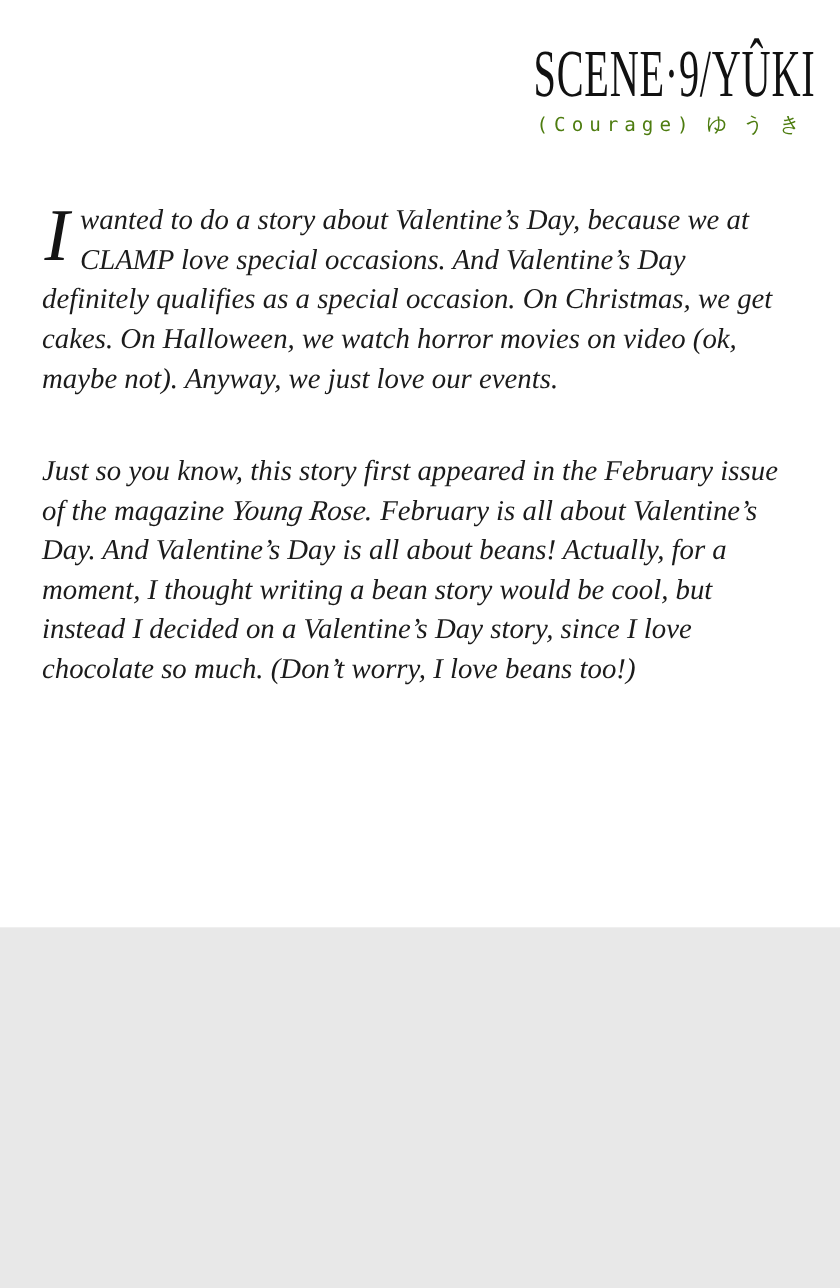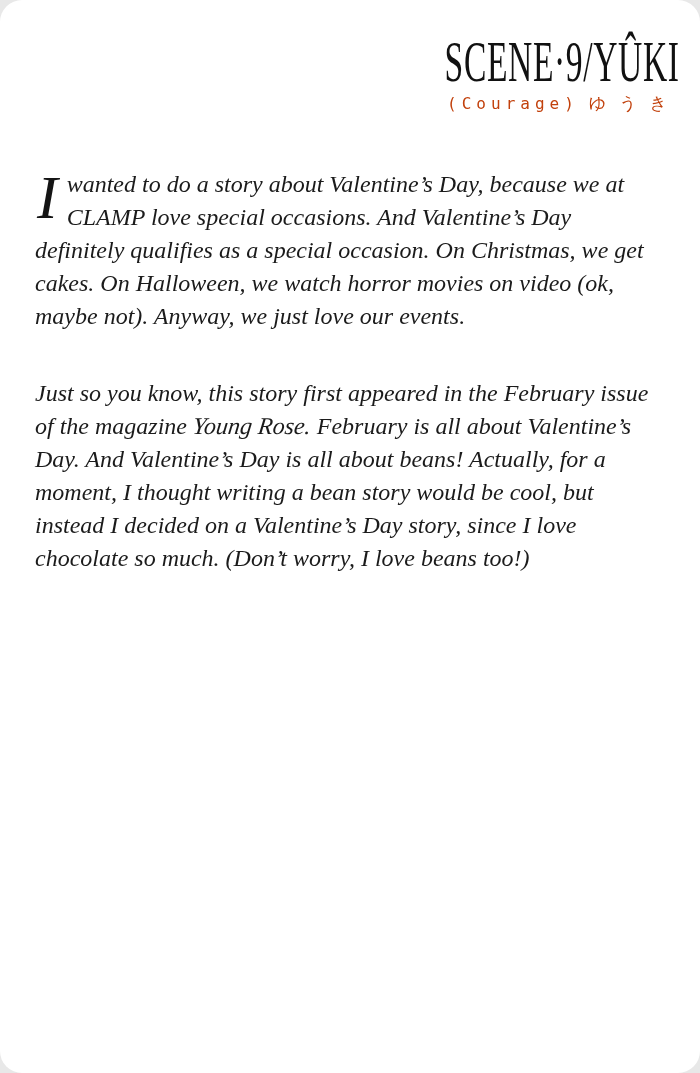--- a/index.html
+++ b/index.html
@@ -3,27 +3,26 @@
 <meta charset="utf-8">
 <style>
   html, body {
     margin: 0;
     padding: 0;
     background: #e8e8e8;
   }
   .page {
     position: relative;
     width: 700px;
-    height: 1073px;
+    height: 773px;
     margin: 0 auto;
     background: #ffffff;
     color: #1b1b1b;
     overflow: hidden;
     font-family: "Liberation Serif", serif;
-    border-radius: 22px;
   }
 
   
   .header {
     position: absolute;
     top: 36px;
     right: 20px;
     text-align: right;
   }
   .title {
@@ -35,21 +34,21 @@
     letter-spacing: 1px;
     color: #111111;
     white-space: nowrap;
     transform: scaleX(0.60);
     transform-origin: 100% 50%;
   }
   .subtitle {
     margin-top: 4px;
     font-family: "DejaVu Sans Mono", "Liberation Mono", monospace, sans-serif;
     font-size: 16px;
-    color: #c2410c;
+    color: #4d7c0f;
     white-space: nowrap;
   }
   .subtitle .latin {
     letter-spacing: 5px;
   }
   .subtitle .kana {
     margin-left: 10px;
     letter-spacing: 13px;
     font-size: 17px;
   }

